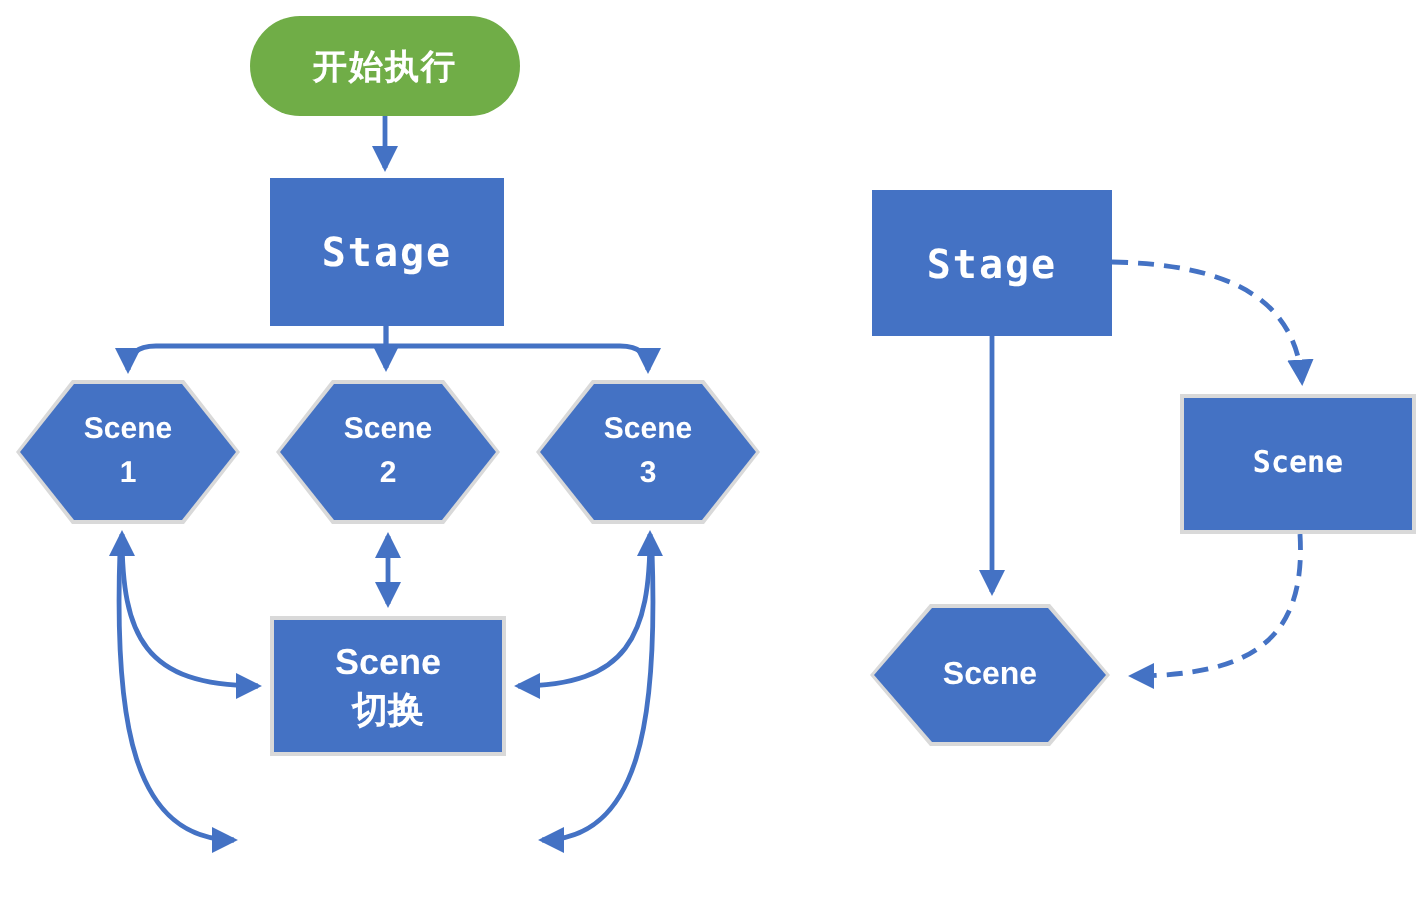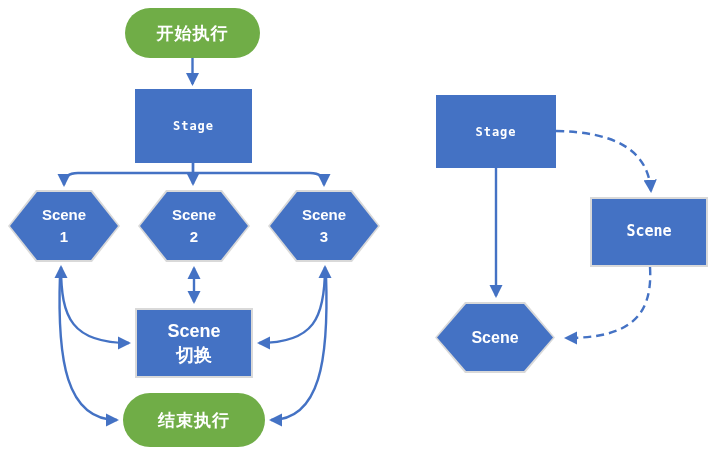--- a/index.html
+++ b/index.html
@@ -6,21 +6,21 @@
   .canvas{
     position:relative;width:711px;height:453px;background:#ffffff;overflow:hidden;
     font-family:"Liberation Sans", sans-serif;
   }
   .layer{position:absolute;left:0;top:0;width:711px;height:453px;pointer-events:none;}
   .node{position:absolute;display:flex;align-items:center;justify-content:center;
         flex-direction:column;color:#ffffff;text-align:left;box-sizing:border-box;}
   .pill{background:#70AD47;border-radius:27px;font-weight:bold;font-size:17px;letter-spacing:1px;}
   .bluerect{background:#4472C4;}
   .mono{font-family:"DejaVu Sans Mono", monospace;font-weight:bold;}
-  .stage-text{font-size:12px;letter-spacing:1px;}
+  .stage-text{font-size:20px;letter-spacing:1px;}
   .ctrl-text{font-size:15px;line-height:1.45;}
   .switch-text{font-weight:bold;font-size:18px;line-height:1.35;}
   .hex-label{font-weight:bold;font-size:15px;line-height:1.45;}
   .hex-single{font-weight:bold;font-size:16px;}
   .lightborder{border:2px solid #D9D9D9;}
   .hex{position:absolute;background:#D9D9D9;
        clip-path:polygon(0 50%,25% 0,75% 0,100% 50%,75% 100%,25% 100%);}
   .hex-inner{position:absolute;left:2px;top:2px;right:2px;bottom:2px;background:#4472C4;
        clip-path:polygon(0 50%,25% 0,75% 0,100% 50%,75% 100%,25% 100%);}
   .hex-overlay{position:absolute;inset:0;display:flex;align-items:center;justify-content:center;
@@ -83,23 +83,20 @@
       <div>Scene</div>
       <div>3</div>
     </div>
   </div>
 
   <div class="node bluerect lightborder switch-text" style="left:135px;top:308px;width:118px;height:70px;">
     <div>Scene</div>
     <div>切换</div>
   </div>
 
-  <div class="node pill" style="left:123px;top:393px;width:142px;height:54px;">
-    <span>结束执行</span>
-  </div>
 
   <div class="node bluerect mono stage-text" style="left:436px;top:95px;width:120px;height:73px;">
     <span>Stage</span>
   </div>
 
   <div class="node bluerect lightborder mono ctrl-text" style="left:590px;top:197px;width:118px;height:70px;">
     <div>Scene</div>
   </div>
 
   <div class="hex" style="left:435px;top:302px;width:120px;height:71px;">

